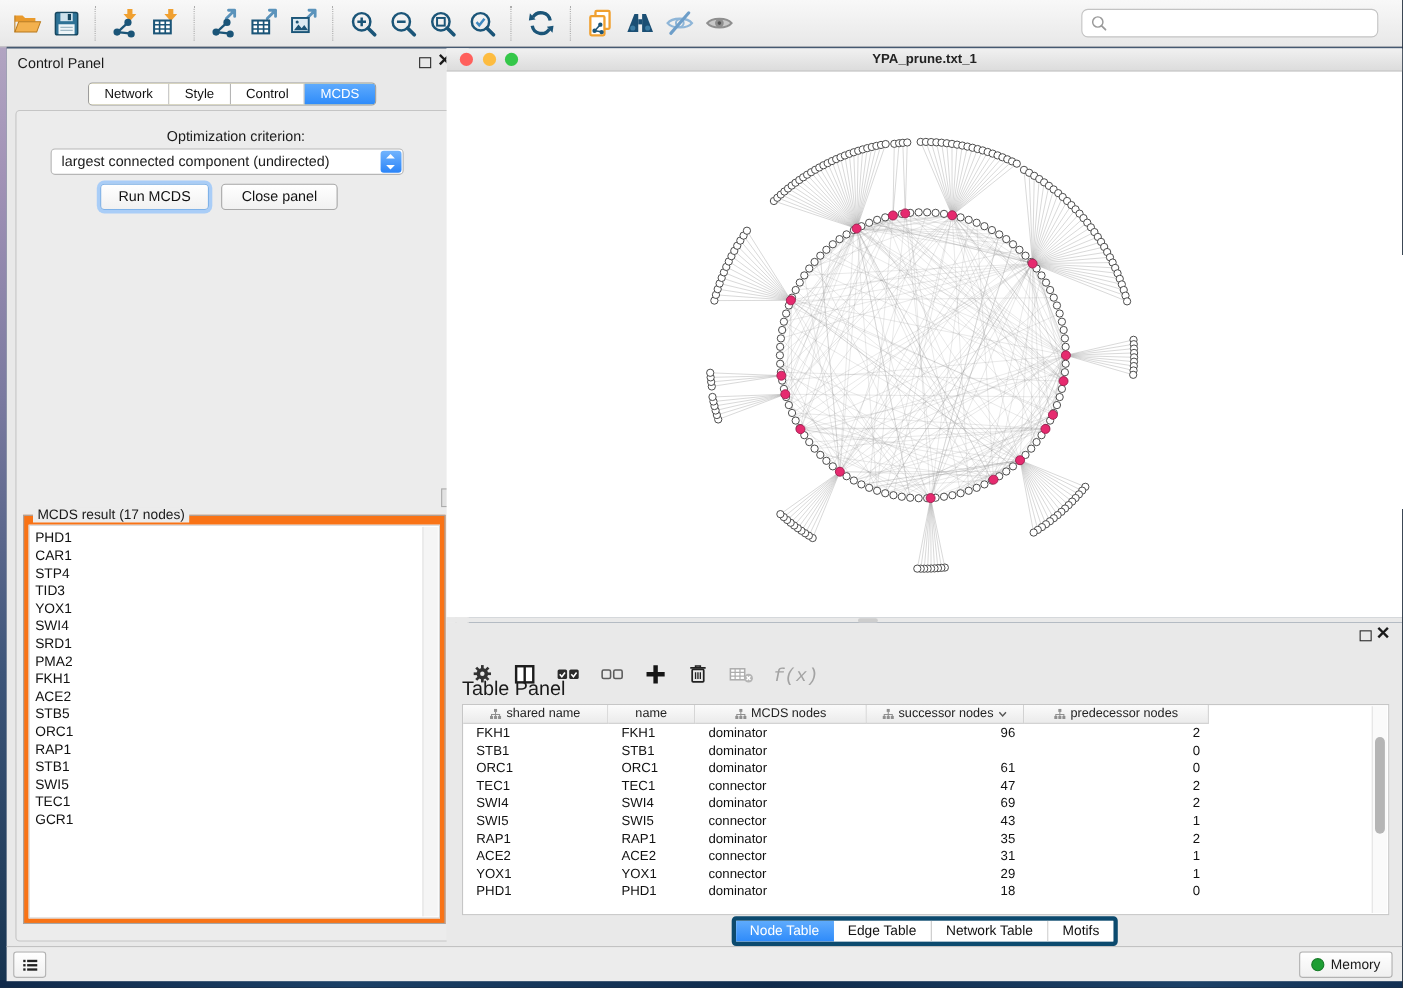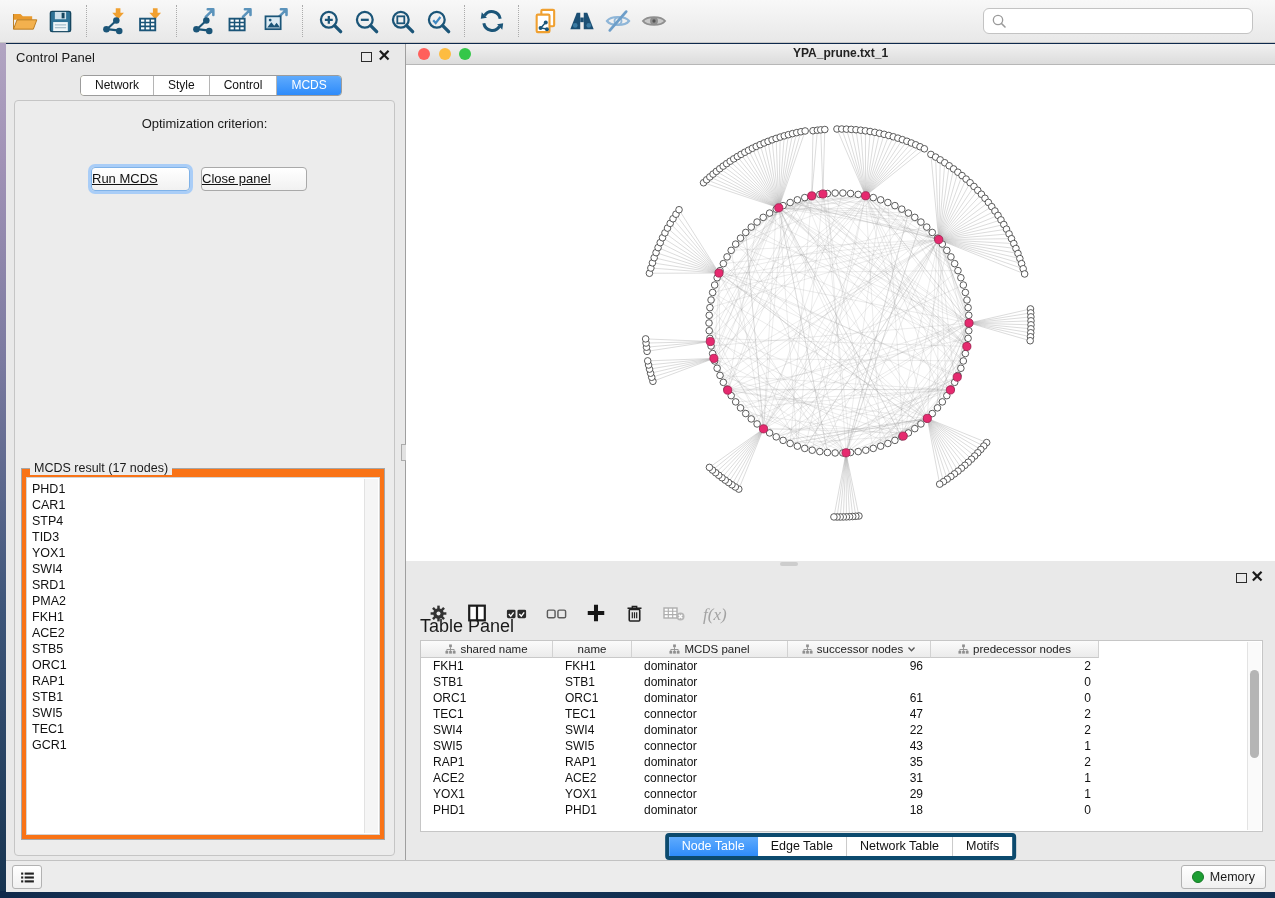--- a/index.html
+++ b/index.html
@@ -16,41 +16,41 @@
     display:flex;align-items:center;padding-left:6px;box-sizing:border-box;}
   .tb-btn{width:36px;height:36px;display:flex;align-items:center;justify-content:center;flex:0 0 auto;}
   .tb-sep{width:1px;height:32px;border-left:1px dotted #ababab;margin:0 8px;flex:0 0 auto;}
   .searchbox{margin-left:auto;margin-right:22px;width:268px;height:24px;background:#fff;
     border:1px solid #c3c3c3;border-radius:6px;position:relative;}
   .searchbox input{position:absolute;left:26px;top:1px;width:230px;height:20px;border:none;outline:none;
     font-family:"Liberation Sans",sans-serif;font-size:13px;background:transparent;}
   .searchbox svg{position:absolute;left:7px;top:4px;}
   
   .cpanel{position:absolute;left:6px;top:44px;width:399px;height:816px;background:#e9e9e9;
-    border-right:1px solid #9f9f9f;box-sizing:content-box;}
+    border-right:1px solid #9f9f9f;box-sizing:content-box;padding-left:20px;}
   .cp-title{position:absolute;left:10px;top:6px;font-size:13px;}
   .win-float{position:absolute;width:9px;height:8px;border:1.5px solid #2b2b2b;background:transparent;}
   .win-close{position:absolute;font-size:16px;font-weight:bold;color:#1a1a1a;line-height:14px;}
   .cp-tabs{position:absolute;left:74px;top:31px;height:19px;display:flex;border:1px solid #9c9c9c;
     border-radius:4px;overflow:hidden;background:#fef9c3;font-size:12px;}
   .cp-tab{padding:0 14px;line-height:18px;border-right:1px solid #b5b5b5;background:#fff;color:#111;}
   .cp-tab:last-child{border-right:none;}
   .cp-tab.active{background:linear-gradient(#5fabfd,#2e8bfa);color:#fff;border-right:none;}
   .cp-body{position:absolute;left:8px;right:10px;top:56px;height:754px;background:#ececec;
     border:1px solid #c5c5c5;border-radius:4px;}
   .opt-label{margin-top:15px;text-align:center;font-size:13px;}
   .dropdown{position:absolute;left:31px;top:34px;width:310px;height:22px;background:#fff;
     border:1px solid #b6b6b6;border-radius:4px;font-size:13px;line-height:21px;padding-left:9px;box-sizing:content-box;}
   .dd-stepper{position:absolute;right:1px;top:1px;width:19px;height:20px;border-radius:3px;
     background:linear-gradient(#72b4fd,#2a84f8);}
   .dd-up,.dd-dn{position:absolute;left:5px;width:0;height:0;border-left:4.5px solid transparent;border-right:4.5px solid transparent;}
   .dd-up{top:3px;border-bottom:4.5px solid #fff;}
   .dd-dn{bottom:3px;border-top:4.5px solid #fff;}
   .btn{position:absolute;height:22px;background:linear-gradient(#ffffff,#f1f1f1);border:1px solid #a9a9a9;
-    border-radius:4px;font-size:13px;text-align:left;line-height:21px;color:#111;text-decoration:underline;}
+    border-radius:4px;font-size:13px;text-align:center;line-height:21px;color:#111;}
   .btn-run{left:76px;top:66px;width:97px;border-color:#7fb2e8;box-shadow:0 0 0 3px rgba(125,185,255,.6);}
   .btn-closep{left:186px;top:66px;width:104px;}
   .group{position:absolute;left:6px;right:9px;top:367px;height:370px;border:1px solid #a6a6a6;background:#f97316;}
   .legend{position:absolute;left:8px;top:-8px;background:#ececec;padding:0 4px;font-size:12.5px;}
   .mlist{position:absolute;left:4px;right:4px;top:8px;bottom:4px;background:#fff;border:1px solid #d4d4d4;}
   .mlist ul{list-style:none;margin:0;padding:3px 0 0 5px;}
   .mlist li{font-size:12.5px;line-height:16px;color:#111;}
   .mlist-scroll{position:absolute;top:1px;right:1px;bottom:1px;width:13px;background:#f5f5f5;border-left:1px solid #e2e2e2;}
   
   .nwin{position:absolute;left:406px;top:44px;width:869px;height:517px;background:#fff;}
@@ -59,21 +59,21 @@
   .nw-title{text-align:center;font-size:12px;font-weight:bold;line-height:19px;color:#222;}
   .nw-canvas{position:absolute;left:0;top:21px;width:869px;height:496px;}
   .vsplit-handle{position:absolute;left:401px;top:444px;width:9px;height:15px;background:#e2e2e2;border:1px solid #ababab;}
   .hsplit{position:absolute;left:406px;top:561px;width:869px;height:5px;background:#e9e9e9;}
   .hsplit-handle{position:absolute;left:374px;top:1px;width:18px;height:4px;background:#cdcdcd;border-radius:2px;}
   
   .tpanel{position:absolute;left:406px;top:566px;width:869px;height:294px;background:#e9e9e9;}
   .tp-title{position:absolute;left:14px;top:4px;font-size:18px;margin-top:46px;}
   .tp-toolbar{position:absolute;left:14px;top:30px;right:12px;height:38px;display:flex;align-items:center;
     gap:17px;padding-left:8px;}
-  .fx{font-family:Liberation Serif, serif;font-style:italic;font-size:17px;color:#a3a3a3;}
+  .fx{font-family:Liberation Mono, monospace;font-style:italic;font-size:17px;color:#a3a3a3;}
   .tp-table{position:absolute;left:14px;top:74px;right:12px;height:190px;background:#fff;border:1px solid #c6c6c6;overflow:hidden;}
   .th-row{display:flex;height:17px;}
   .th{background:linear-gradient(#fbfbfb,#ebebeb);border-right:1px solid #d2d2d2;border-bottom:1px solid #c9c9c9;
     display:flex;align-items:center;justify-content:center;gap:4px;font-size:11.5px;color:#222;box-sizing:border-box;}
   .tr{display:flex;height:16px;}
   .td{font-size:12px;color:#111;line-height:16px;box-sizing:border-box;white-space:nowrap;overflow:hidden;}
   .td.txt{padding-left:12px;}
   .td.num{text-align:right;padding-right:8px;}
   .v-scroll{position:absolute;top:1px;right:1px;bottom:1px;width:13px;background:#fafafa;border-left:1px solid #e3e3e3;}
   .v-thumb{position:absolute;left:2px;top:28px;width:9px;height:88px;background:#b5b5b5;border-radius:5px;}
@@ -252,20 +252,27 @@
     <span class="win-float" style="right:33px;top:8px;"></span>
     <span class="win-close" style="right:14px;top:5px;">✕</span>
     <div class="cp-tabs" id="cp-tabs">
         <span class="cp-tab">Network</span>
         <span class="cp-tab">Style</span>
         <span class="cp-tab">Control</span>
         <span class="cp-tab active">MCDS</span>
       </div>
     <div class="cp-body">
       <div class="opt-label">Optimization criterion:</div>
+      <div class="dropdown">
+        <span>largest connected component (undirected)</span>
+        <span class="dd-stepper">
+            <span class="dd-up"></span>
+            <span class="dd-dn"></span>
+          </span>
+      </div>
       <div class="btn btn-run">Run MCDS</div>
       <div class="btn btn-closep">Close panel</div>
       <div class="group">
         <span class="legend">MCDS result (17 nodes)</span>
         <div class="mlist">
           <ul id="mcds-list">
               <li>PHD1</li>
               <li>CAR1</li>
               <li>STP4</li>
               <li>TID3</li>
@@ -1059,21 +1066,21 @@
           <div class="th" style="width: 156px;">
             <svg width="11" height="11" viewBox="0 0 12 12">
               <g fill="#8f8f8f">
                 <rect x="4.5" y="0.5" width="3" height="3"></rect>
                 <rect x="0.5" y="7.5" width="3" height="3"></rect>
                 <rect x="4.5" y="7.5" width="3" height="3"></rect>
                 <rect x="8.5" y="7.5" width="3" height="3"></rect>
               </g>
               <path d="M6 3.5v2M2 7.5V6h8v1.5M6 6v1.5" stroke="#8f8f8f" fill="none"></path>
             </svg>
-            <span>MCDS panel</span>
+            <span>MCDS nodes</span>
           </div>
           <div class="th" style="width: 143px;">
             <svg width="11" height="11" viewBox="0 0 12 12">
               <g fill="#8f8f8f">
                 <rect x="4.5" y="0.5" width="3" height="3"></rect>
                 <rect x="0.5" y="7.5" width="3" height="3"></rect>
                 <rect x="4.5" y="7.5" width="3" height="3"></rect>
                 <rect x="8.5" y="7.5" width="3" height="3"></rect>
               </g>
               <path d="M6 3.5v2M2 7.5V6h8v1.5M6 6v1.5" stroke="#8f8f8f" fill="none"></path>
@@ -1122,21 +1129,21 @@
             <div class="td txt" style="width: 132px;">TEC1</div>
             <div class="td txt" style="width: 79px;">TEC1</div>
             <div class="td txt" style="width: 156px;">connector</div>
             <div class="td num" style="width: 143px;">47</div>
             <div class="td num" style="width: 168px;">2</div>
           </div>
           <div class="tr">
             <div class="td txt" style="width: 132px;">SWI4</div>
             <div class="td txt" style="width: 79px;">SWI4</div>
             <div class="td txt" style="width: 156px;">dominator</div>
-            <div class="td num" style="width: 143px;">22</div>
+            <div class="td num" style="width: 143px;">69</div>
             <div class="td num" style="width: 168px;">2</div>
           </div>
           <div class="tr">
             <div class="td txt" style="width: 132px;">SWI5</div>
             <div class="td txt" style="width: 79px;">SWI5</div>
             <div class="td txt" style="width: 156px;">connector</div>
             <div class="td num" style="width: 143px;">43</div>
             <div class="td num" style="width: 168px;">1</div>
           </div>
           <div class="tr">

